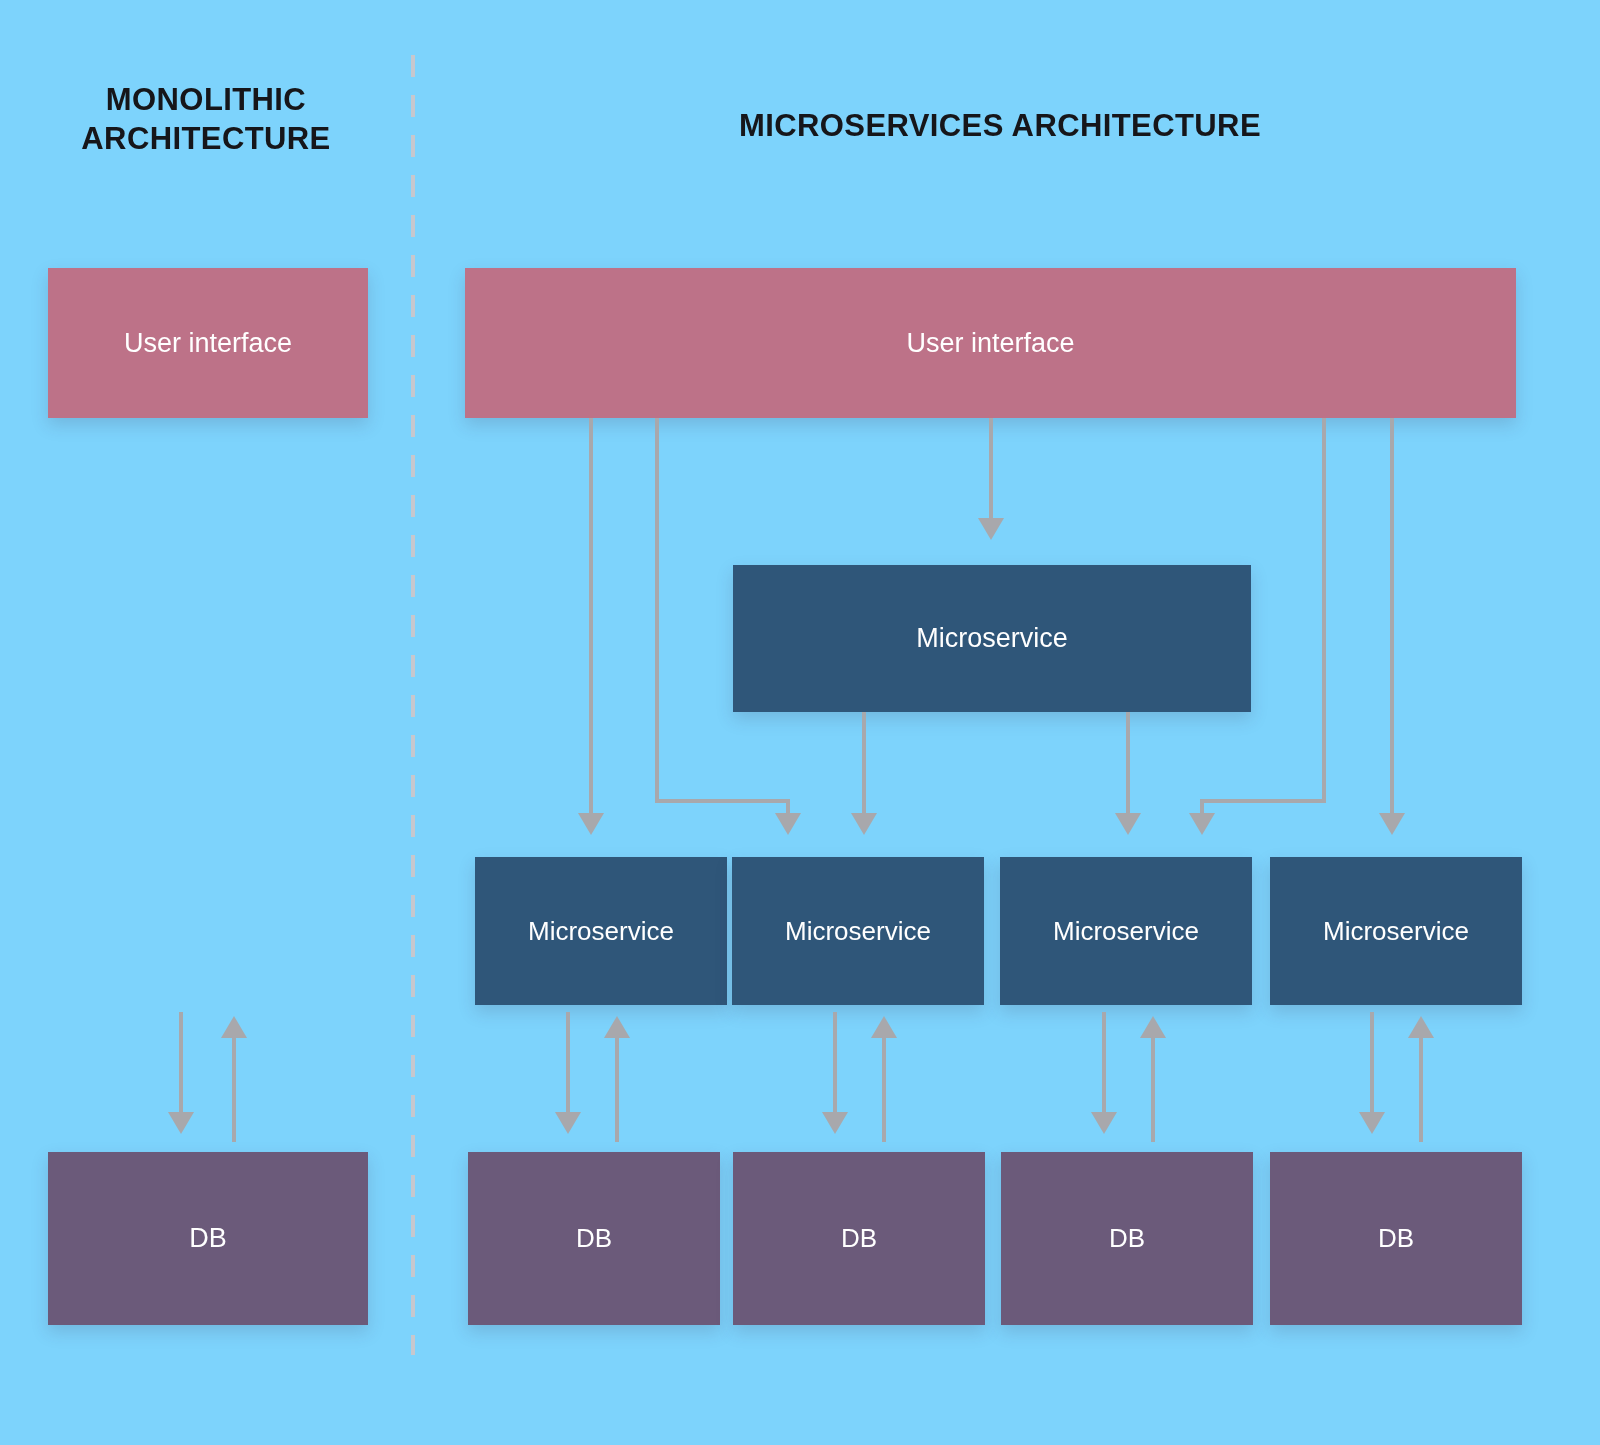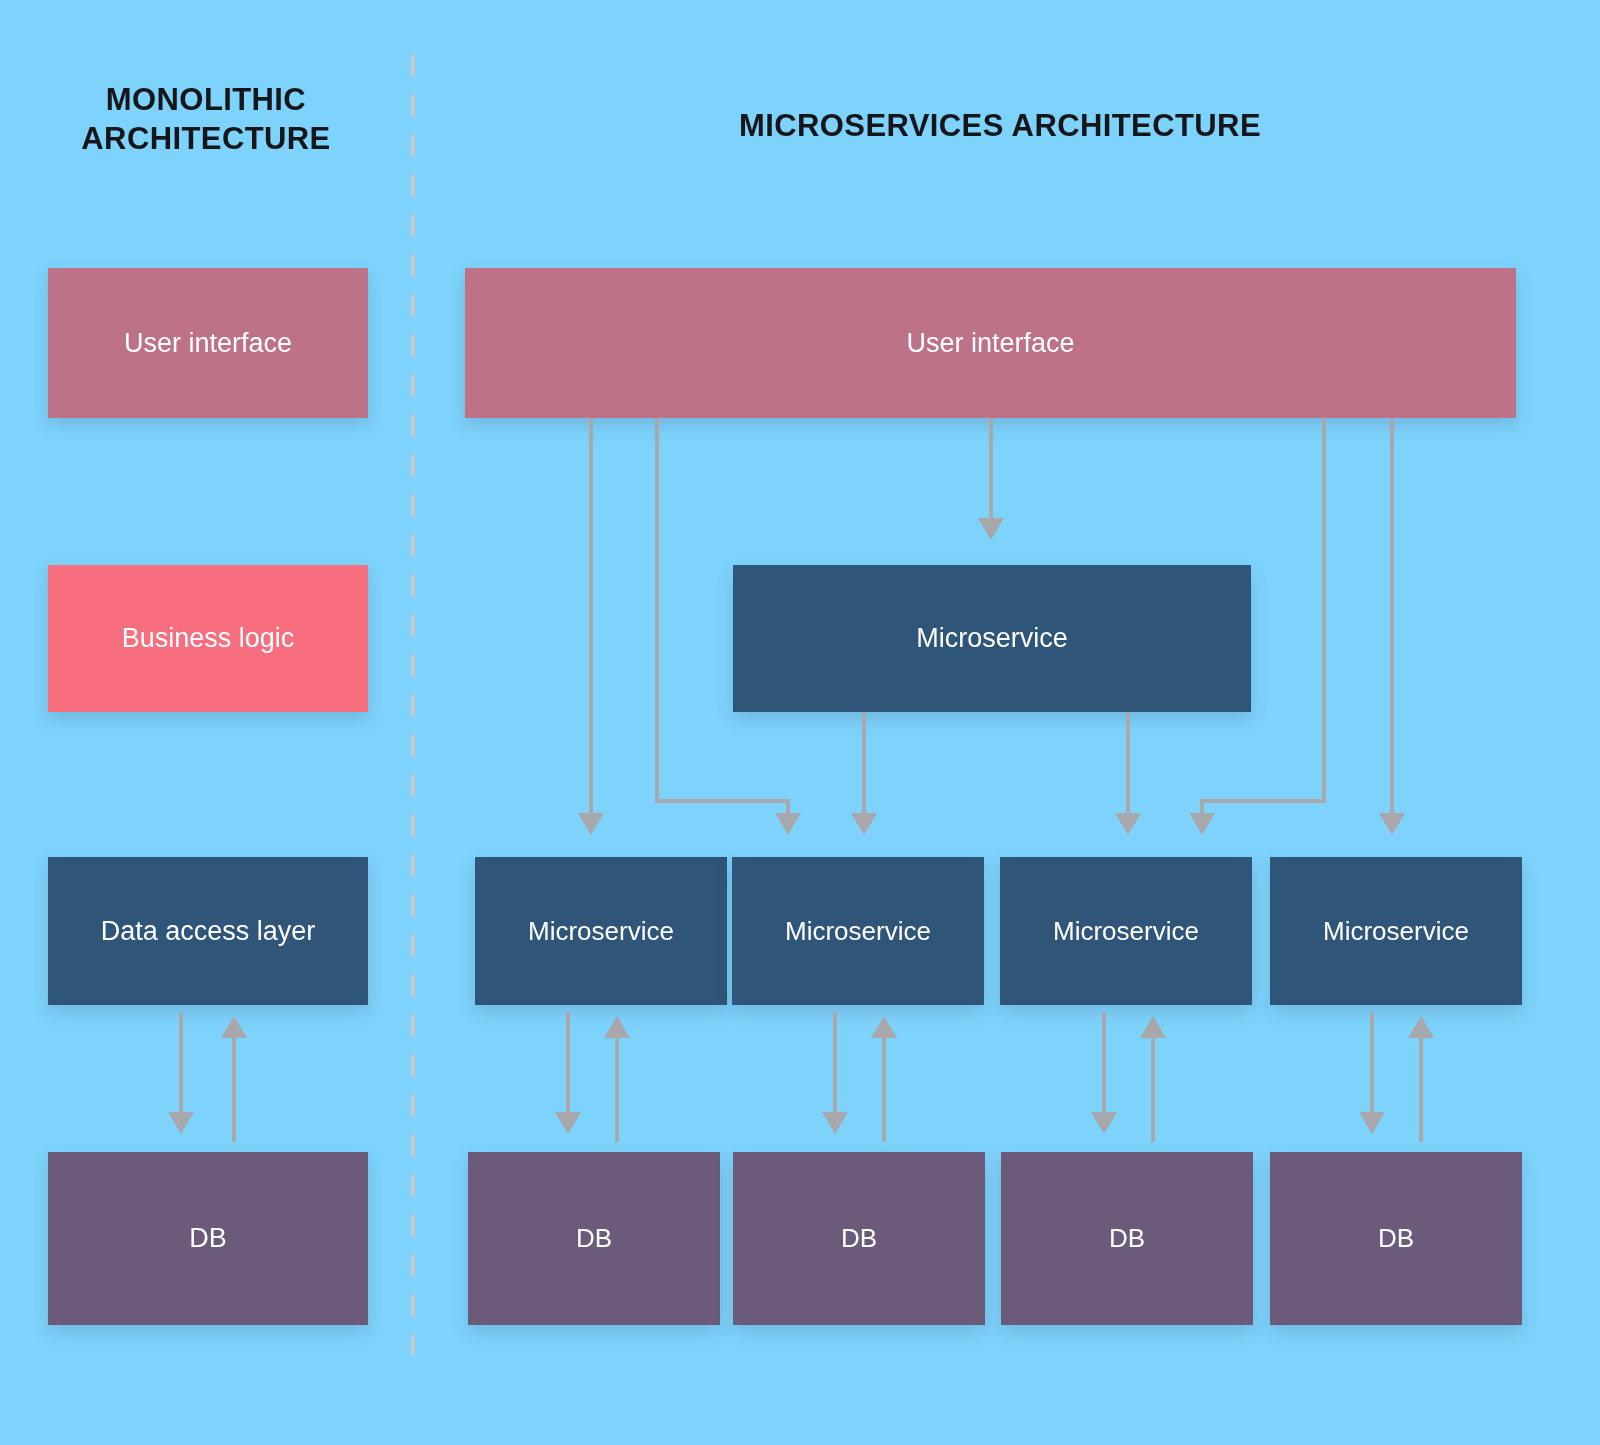--- a/index.html
+++ b/index.html
@@ -95,27 +95,21 @@
 ARCHITECTURE</div>
 
   <div class="title" id="title-micro">MICROSERVICES ARCHITECTURE</div>
 
   <div class="divider"></div>
 
   <div class="node node-ui fs-lg" style="left:48px; top:268px; width:320px; height:150px;">
     <span>User interface</span>
   </div>
 
-  <div class="node node-biz fs-lg" style="left:48px; top:565px; width:320px; height:147px;">
-    <span>Business logic</span>
-  </div>
 
-  <div class="node node-service fs-lg" style="left:48px; top:857px; width:320px; height:148px;">
-    <span>Data access layer</span>
-  </div>
 
   <div class="vline" style="left:179px; top:1012px; height:105px;"></div>
   <div class="arrowhead arrow-down" style="left:168px; top:1112px;"></div>
 
   <div class="vline" style="left:232px; top:1037px; height:105px;"></div>
   <div class="arrowhead arrow-up" style="left:221px; top:1016px;"></div>
 
   <div class="node node-db fs-lg" style="left:48px; top:1152px; width:320px; height:173px;">
     <span>DB</span>
   </div>

